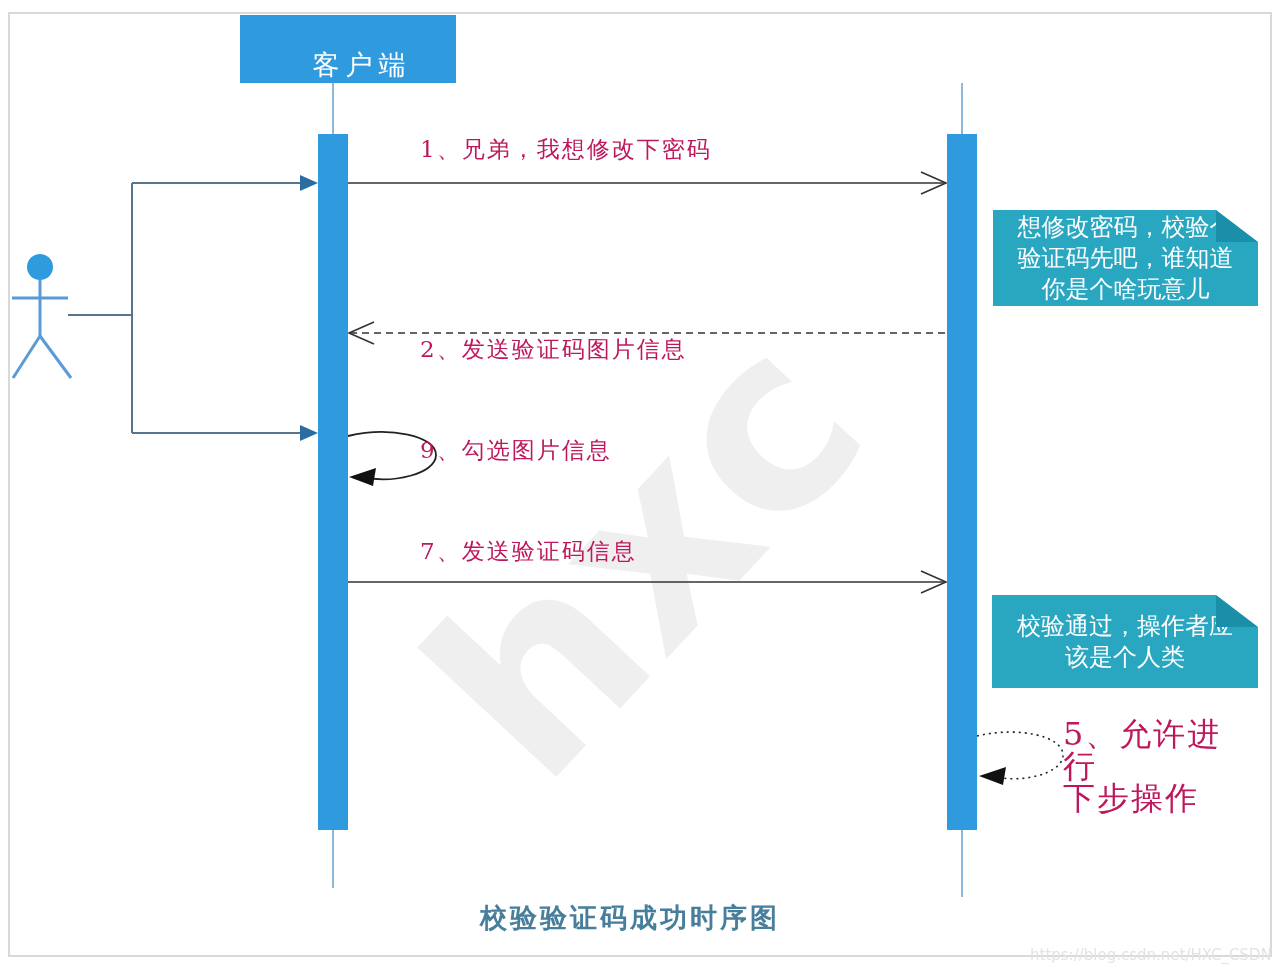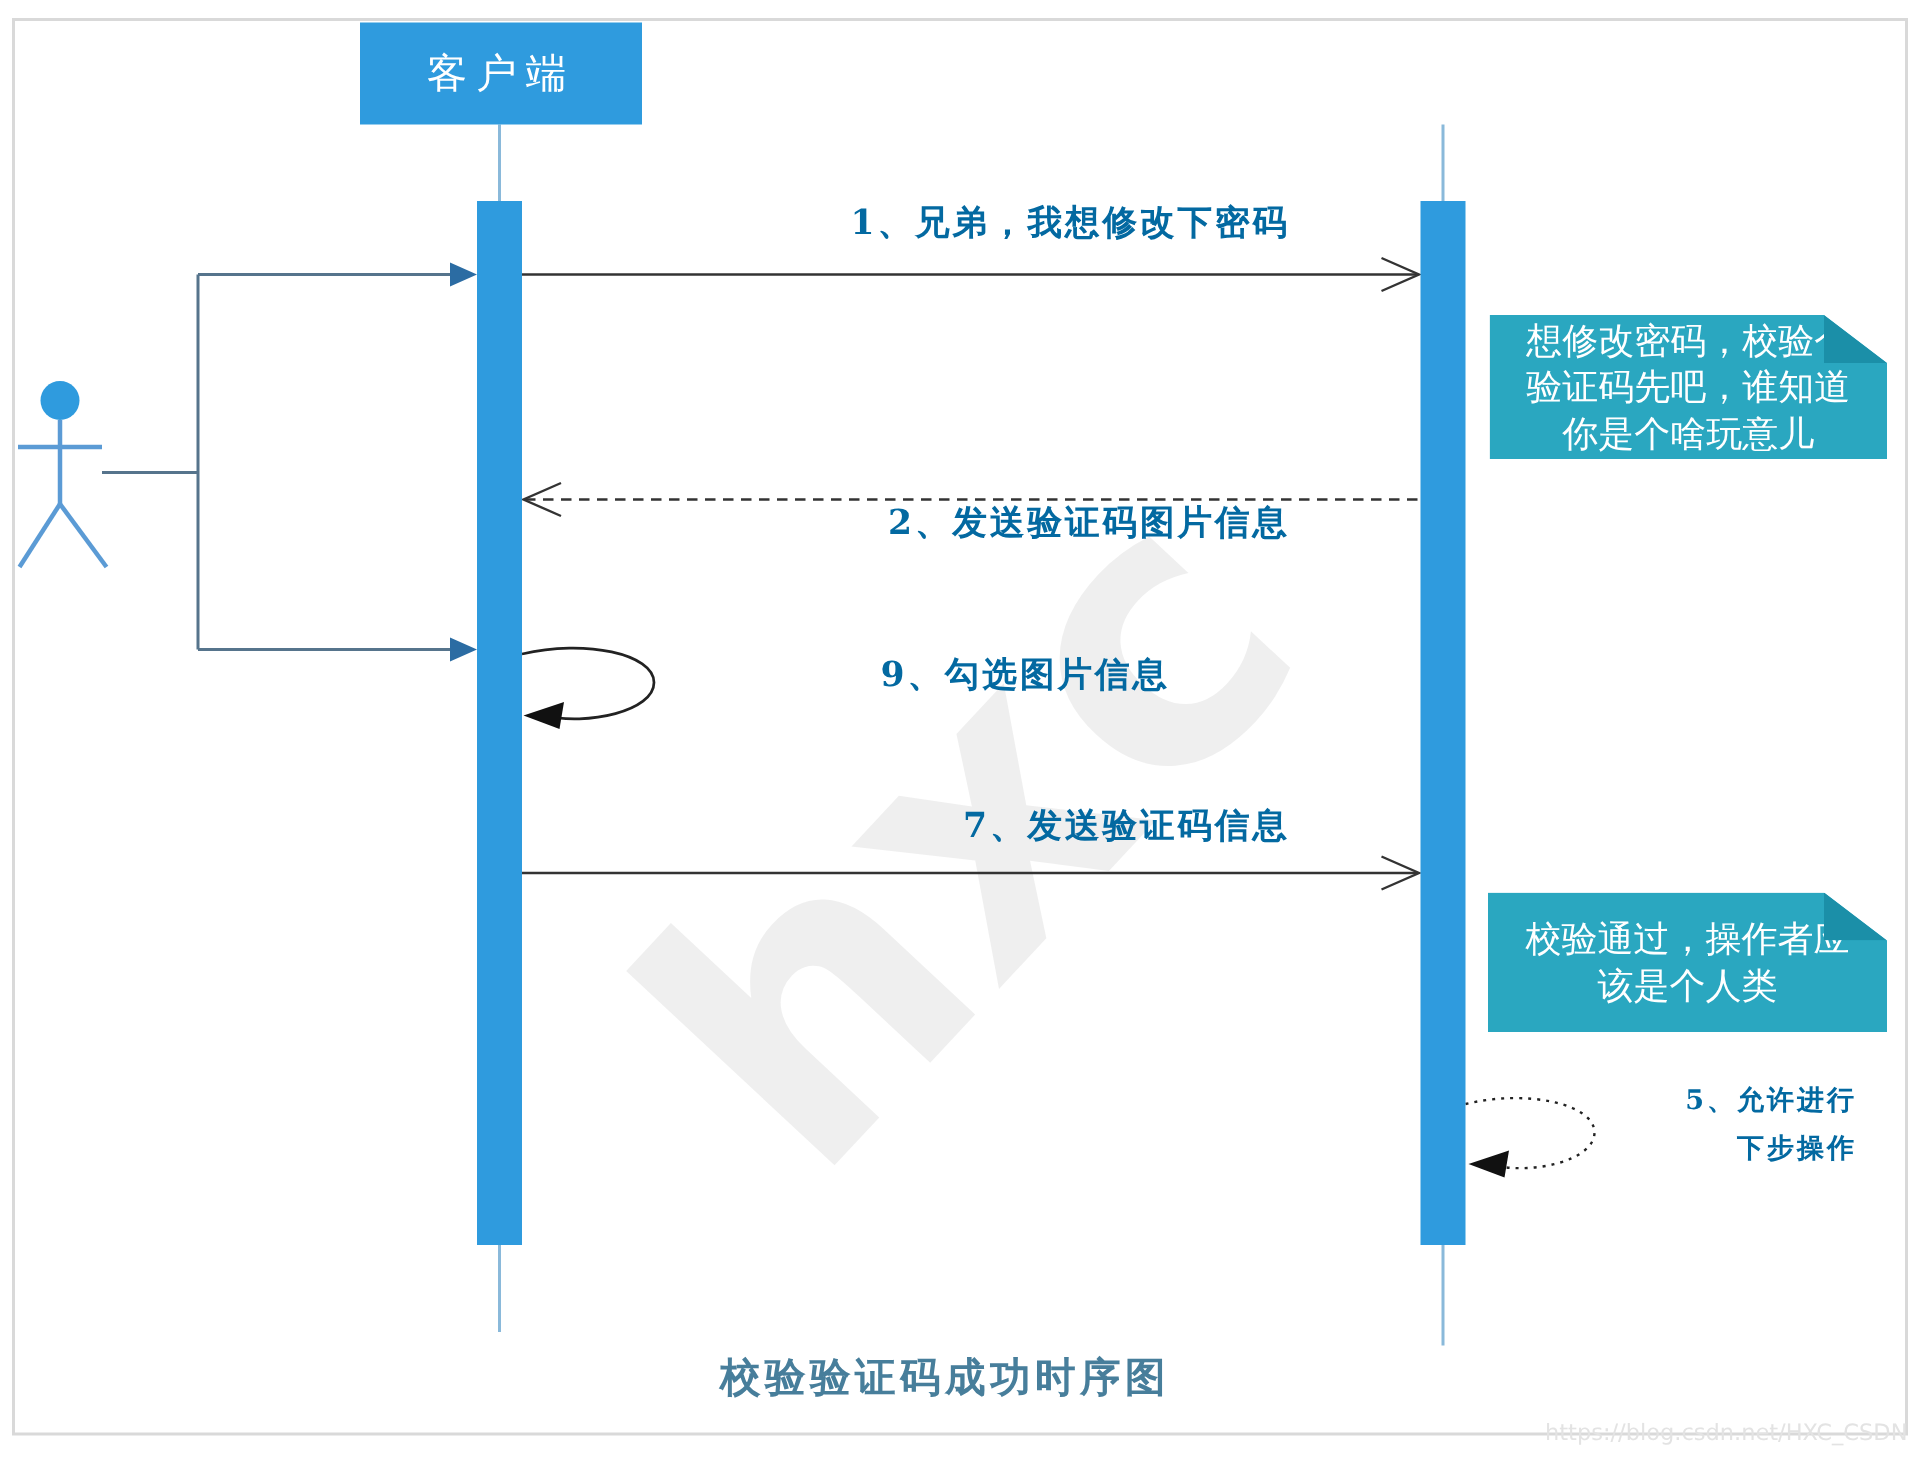--- a/index.html
+++ b/index.html
@@ -9,37 +9,37 @@
     overflow:hidden;
   }
   .frame{
     position:absolute;left:8px;top:12px;width:1260px;height:941px;
     border:2px solid #d9d9d9;background:#fff;
   }
   .stage{position:absolute;left:0;top:0;width:1280px;height:977px;}
   svg.layer{position:absolute;left:0;top:0;}
   .head-box{
     position:absolute;width:188px;height:68px;background:#2f9bde;
-    color:#ffffff;display:flex;align-items:center;justify-content:center;
-    font-size:27px;letter-spacing:6px;
+    color:#ffffff;display:flex;align-items:flex-end;justify-content:center;
+    font-size:27px;letter-spacing:6px;padding-left:28px;
   }
   .head-client{left:240px;top:15px;}
   .head-server{left:868px;top:15px;}
   .act-bar{position:absolute;width:30px;background:#2f9bde;top:134px;height:696px;}
   .bar-client{left:318px;}
   .bar-server{left:947px;}
   .msg-label{
-    position:absolute;color:#0369a1;font-size:23px;text-align:right;
-    letter-spacing:2px;white-space:pre-line;line-height:32px;font-weight:bold;
+    position:absolute;color:#be185d;font-size:23px;text-align:left;
+    letter-spacing:2px;white-space:pre-line;line-height:32px;
   }
   .m1{left:420px;top:133px;width:440px;}
   .m2{left:420px;top:285px;width:440px;margin-top:48px;}
   .m3{left:420px;top:434px;width:360px;}
   .m4{left:420px;top:535px;width:440px;}
-  .m5{left:1063px;top:718px;width:175px;font-size:18px;}
+  .m5{left:1063px;top:718px;width:175px;font-size:32px;}
   .note{
     position:absolute;background:#2aa7c0;color:#ffffff;font-size:24px;
     line-height:31px;text-align:center;white-space:pre-line;
     display:flex;align-items:center;justify-content:center;
     clip-path:polygon(0 0, calc(100% - 42px) 0, 100% 32px, 100% 100%, 0 100%);
   }
   .note .fold{
     position:absolute;right:0;top:0;width:42px;height:32px;background:#1b8fa8;
     clip-path:polygon(0 0, 100% 100%, 0 100%);
   }

